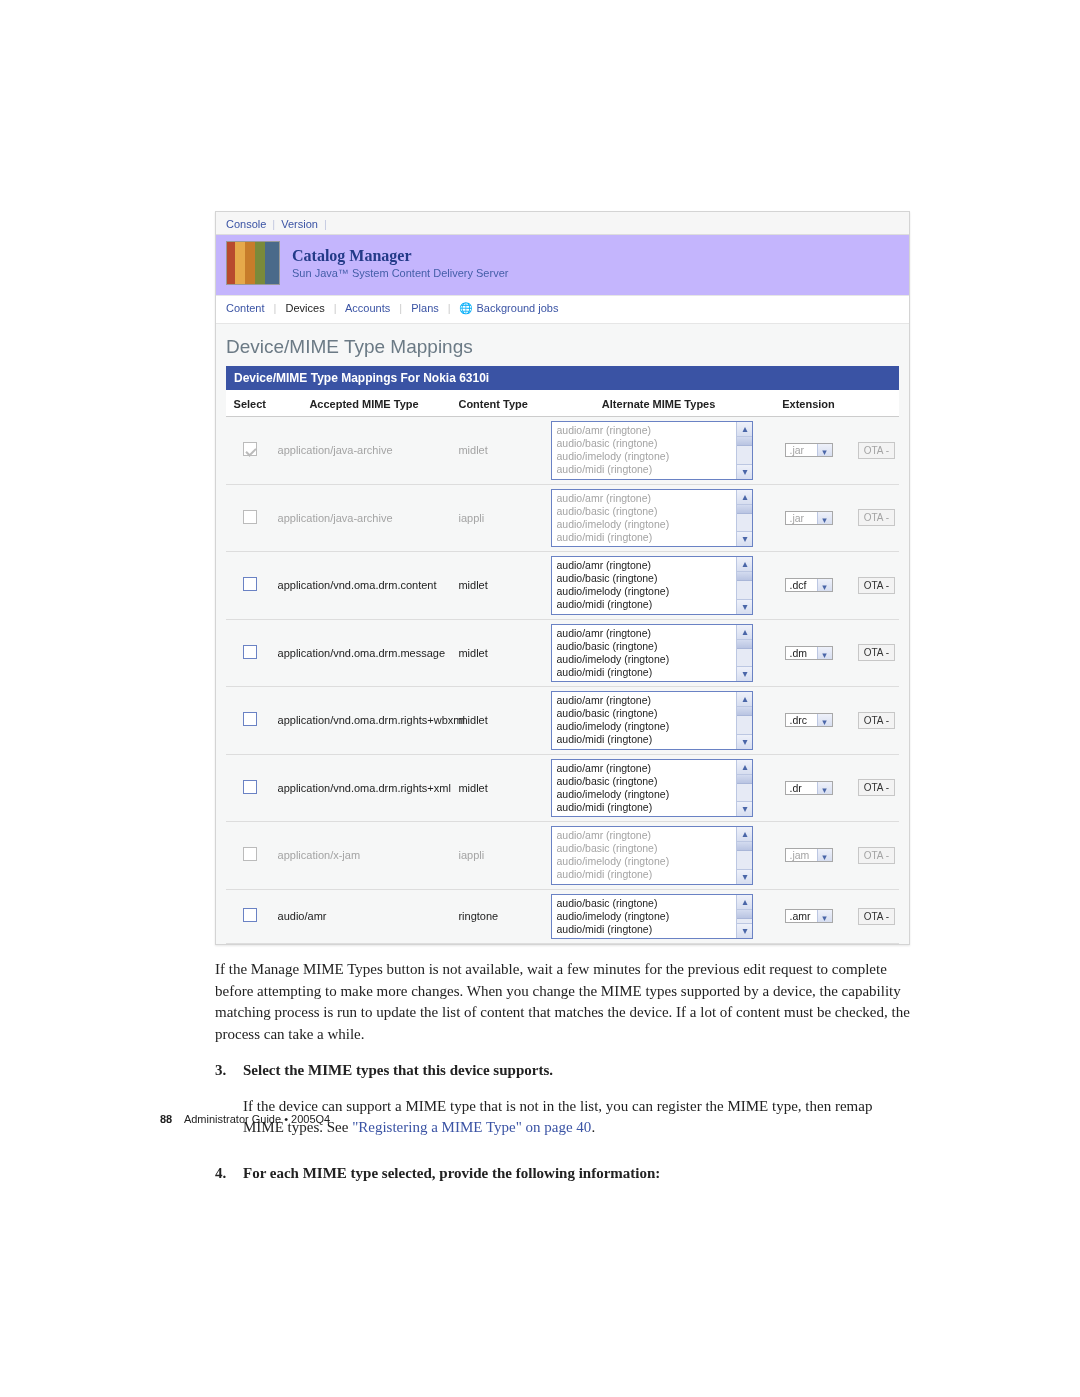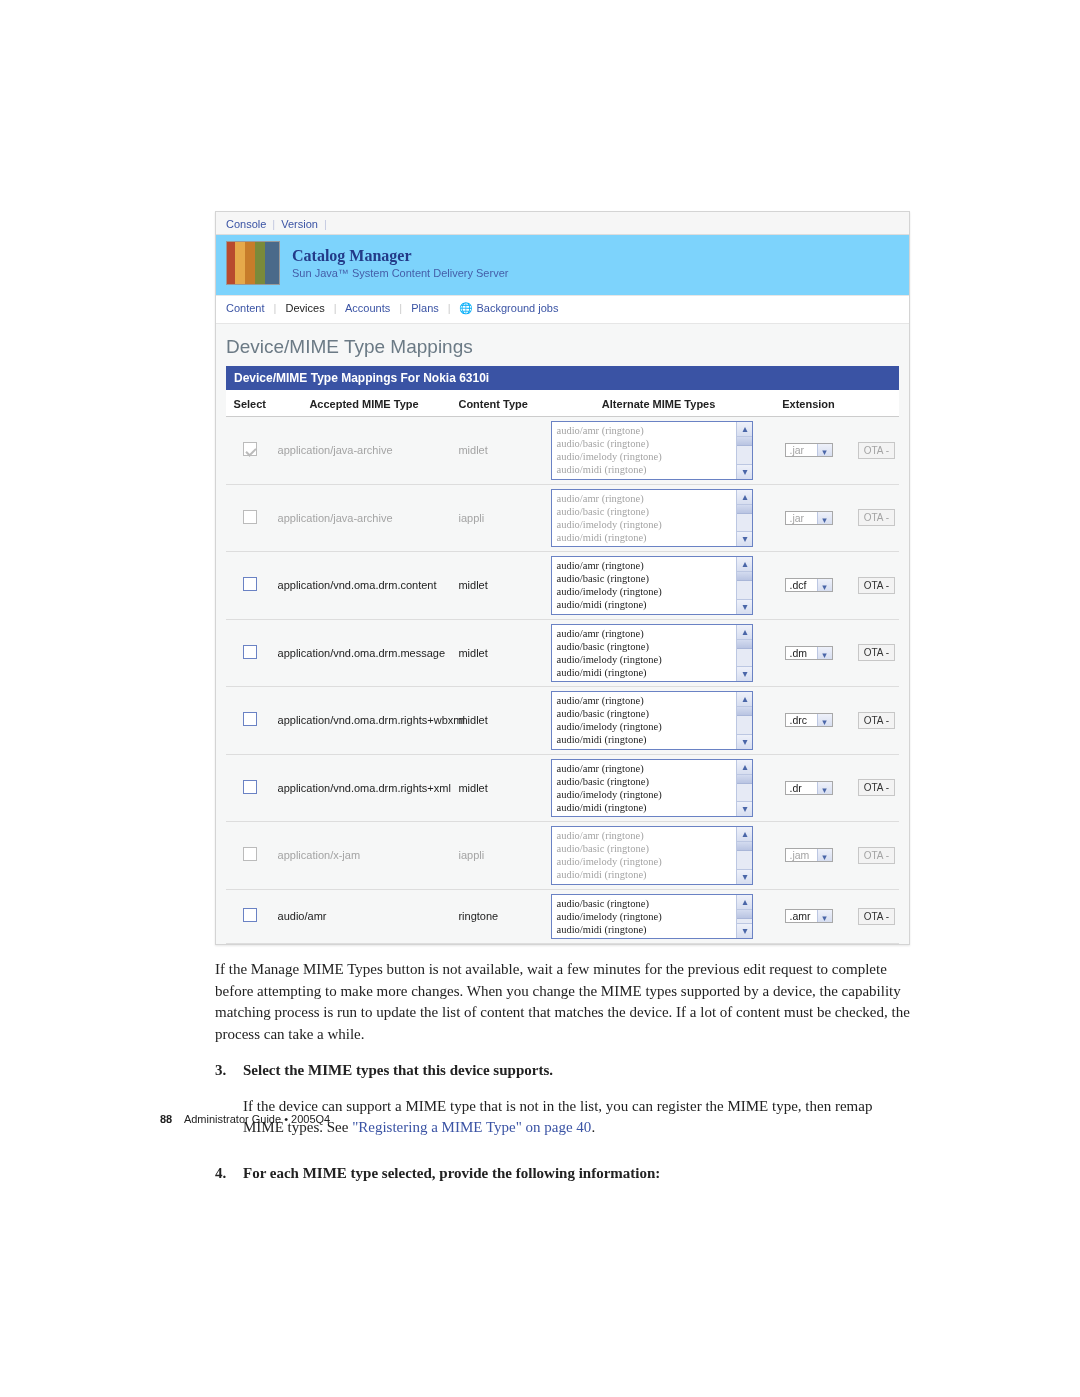--- a/index.html
+++ b/index.html
@@ -38,21 +38,21 @@
     text-decoration: none;
     cursor: pointer;
   }
   .top-tabs .sep { color: #c3c8e0; }
 
   .banner {
     display: flex;
     align-items: center;
     gap: 12px;
     padding: 6px 10px 10px 10px;
-    background: #7dd3fc;
+    background: #c4b5fd;
   }
   .banner-logo {
     width: 52px;
     height: 42px;
     background: linear-gradient(90deg,#b84a2e 0,#b84a2e 8px,#e6a94a 8px,#e6a94a 18px,#c77c2a 18px,#c77c2a 28px,#7a8a3a 28px,#7a8a3a 38px,#4a6a8a 38px,#4a6a8a 52px);
     border: 1px solid #999;
   }
   .banner-title {
     font-family: Georgia, "Times New Roman", serif;
     font-weight: bold;
@@ -146,21 +146,20 @@
     width: 200px;
     display: flex;
   }
   .alt-items {
     flex: 1;
     padding: 2px 4px;
     font-size: 10.5px;
     line-height: 1.25;
     overflow: hidden;
     white-space: nowrap;
-    font-family: Liberation Serif, serif;
   }
   .alt-scroll {
     width: 15px;
     display: flex;
     flex-direction: column;
     border-left: 1px solid #bcc7e2;
   }
   .sb-btn {
     height: 14px;
     background: linear-gradient(#eef1fa,#d7def0);

